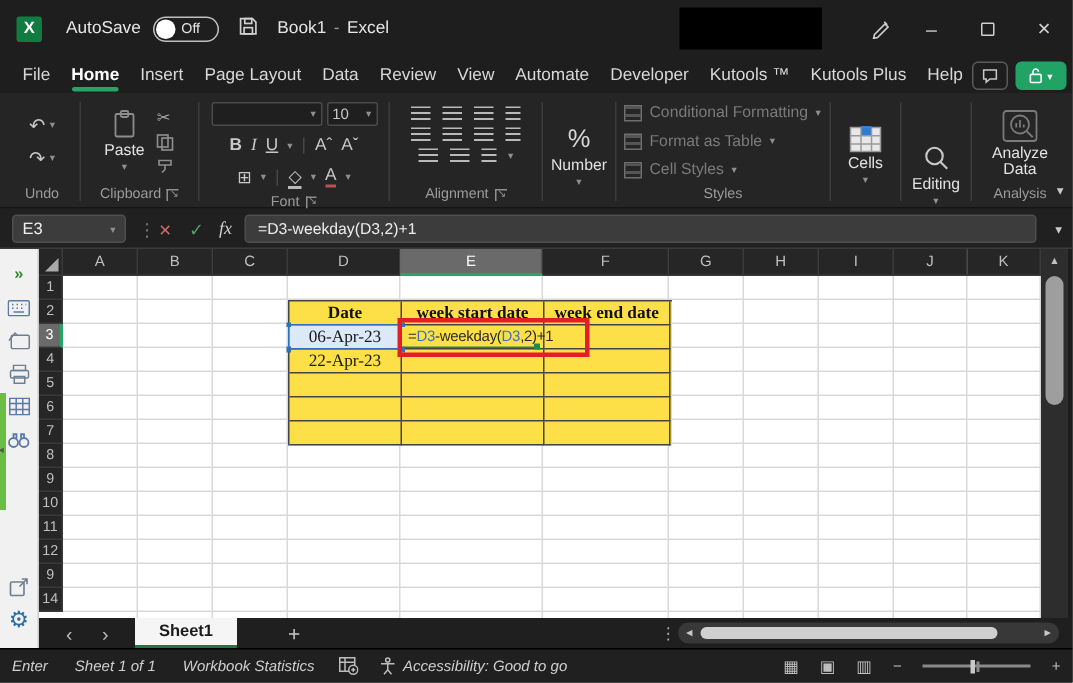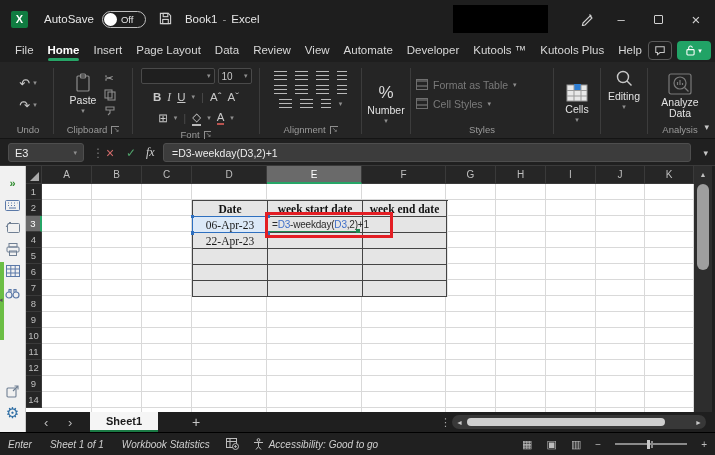--- a/index.html
+++ b/index.html
@@ -96,21 +96,21 @@
   .colhdr.sel { background:#6A6A6A; color:#fff; border-bottom:2px solid var(--accent,#27A567); }
   .rowhdrs { position:absolute; left:0; top:18px; width:16px; }
   .rowhdr { background:#262626; color:#BFBFBF; font-size:9.5px; display:flex; align-items:center;
             justify-content:center; border-right:1px solid #3A3A3A; border-bottom:1px solid #3A3A3A; height:16px; }
   .rowhdr.sel { background:#6A6A6A; color:#fff; border-right:2px solid var(--accent,#27A567); }
   .cellarea { position:absolute; left:16px; top:18px; width:652px; height:228px; background:#fff; overflow:hidden; }
   .vline { position:absolute; top:0; bottom:0; width:1px; background:#D9D9D9; }
   .hline { position:absolute; left:0; right:0; height:1px; background:#D9D9D9; }
 
   .data-table { position:absolute; left:150px; top:16px; width:256px; display:flex; flex-wrap:wrap;
-                border-top:1px solid #444; border-left:1px solid #444; background:#e5e5e5; }
+                border-top:1px solid #444; border-left:1px solid #444; background:#fde047; }
   .tcell { height:16px; border-right:1px solid #444; border-bottom:1px solid #444;
            font-family:"Liberation Serif", serif; font-size:11.5px; color:#1A1A1A;
            display:flex; align-items:center; justify-content:center; }
   .tcell.th { font-weight:bold; font-size:11.5px; color:#111; }
   .tcell.refcell { background:#DCE9F8; }
 
   .d3-refbox { position:absolute; left:150px; top:32px; width:76px; height:17px;
                border:1.5px solid #2E6FBF; }
   .handle { position:absolute; width:3.5px; height:3.5px; background:#2E6FBF; }
   .cell-formula { position:absolute; left:230px; top:33px; height:15px; display:flex; align-items:center;
@@ -337,20 +337,25 @@
           <span class="chev">▾</span>
         </div>
       </div>
     </div>
     <div class="gsep"></div>
 
     <div class="rgroup" style="width:140px;">
       <div class="grow" style="justify-content:center; gap:2px;">
         <div class="styles-row">
           <span class="styles-icon"></span>
+          <span class="dim" style="font-size:10.5px;">Conditional Formatting</span>
+          <span class="chev">▾</span>
+        </div>
+        <div class="styles-row">
+          <span class="styles-icon"></span>
           <span class="dim" style="font-size:10.5px;">Format as Table</span>
           <span class="chev">▾</span>
         </div>
         <div class="styles-row">
           <span class="styles-icon"></span>
           <span class="dim" style="font-size:10.5px;">Cell Styles</span>
           <span class="chev">▾</span>
         </div>
       </div>
       <div class="glabel">Styles</div>
@@ -367,21 +372,21 @@
             <path d="M8 0 h7" stroke="#2D7DD2" stroke-width="2"></path>
           </svg>
           <span class="blabel">Cells</span>
           <span class="chev">▾</span>
         </div>
       </div>
     </div>
     <div class="gsep"></div>
 
     <div class="rgroup" style="width:44px;">
-      <div class="grow" style="justify-content:flex-start;">
+      <div class="grow" style="justify-content:flex-end;">
         <div class="bigbtn">
           <svg width="20" height="20" viewBox="0 0 20 20" fill="none" stroke="#C8C8C8" stroke-width="1.4">
             <circle cx="9" cy="8" r="5.5"></circle>
               <path d="M13 12 l4.5 4.5"></path>
           </svg>
           <span class="blabel">Editing</span>
           <span class="chev">▾</span>
         </div>
       </div>
     </div>

